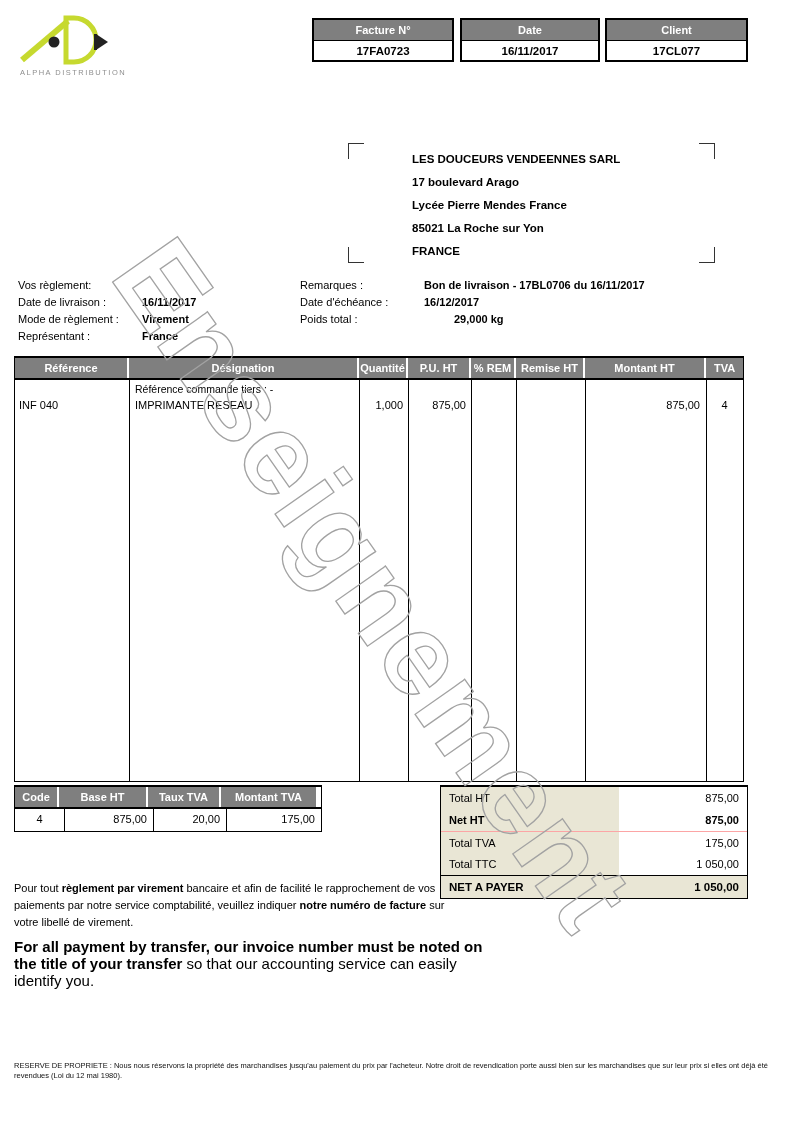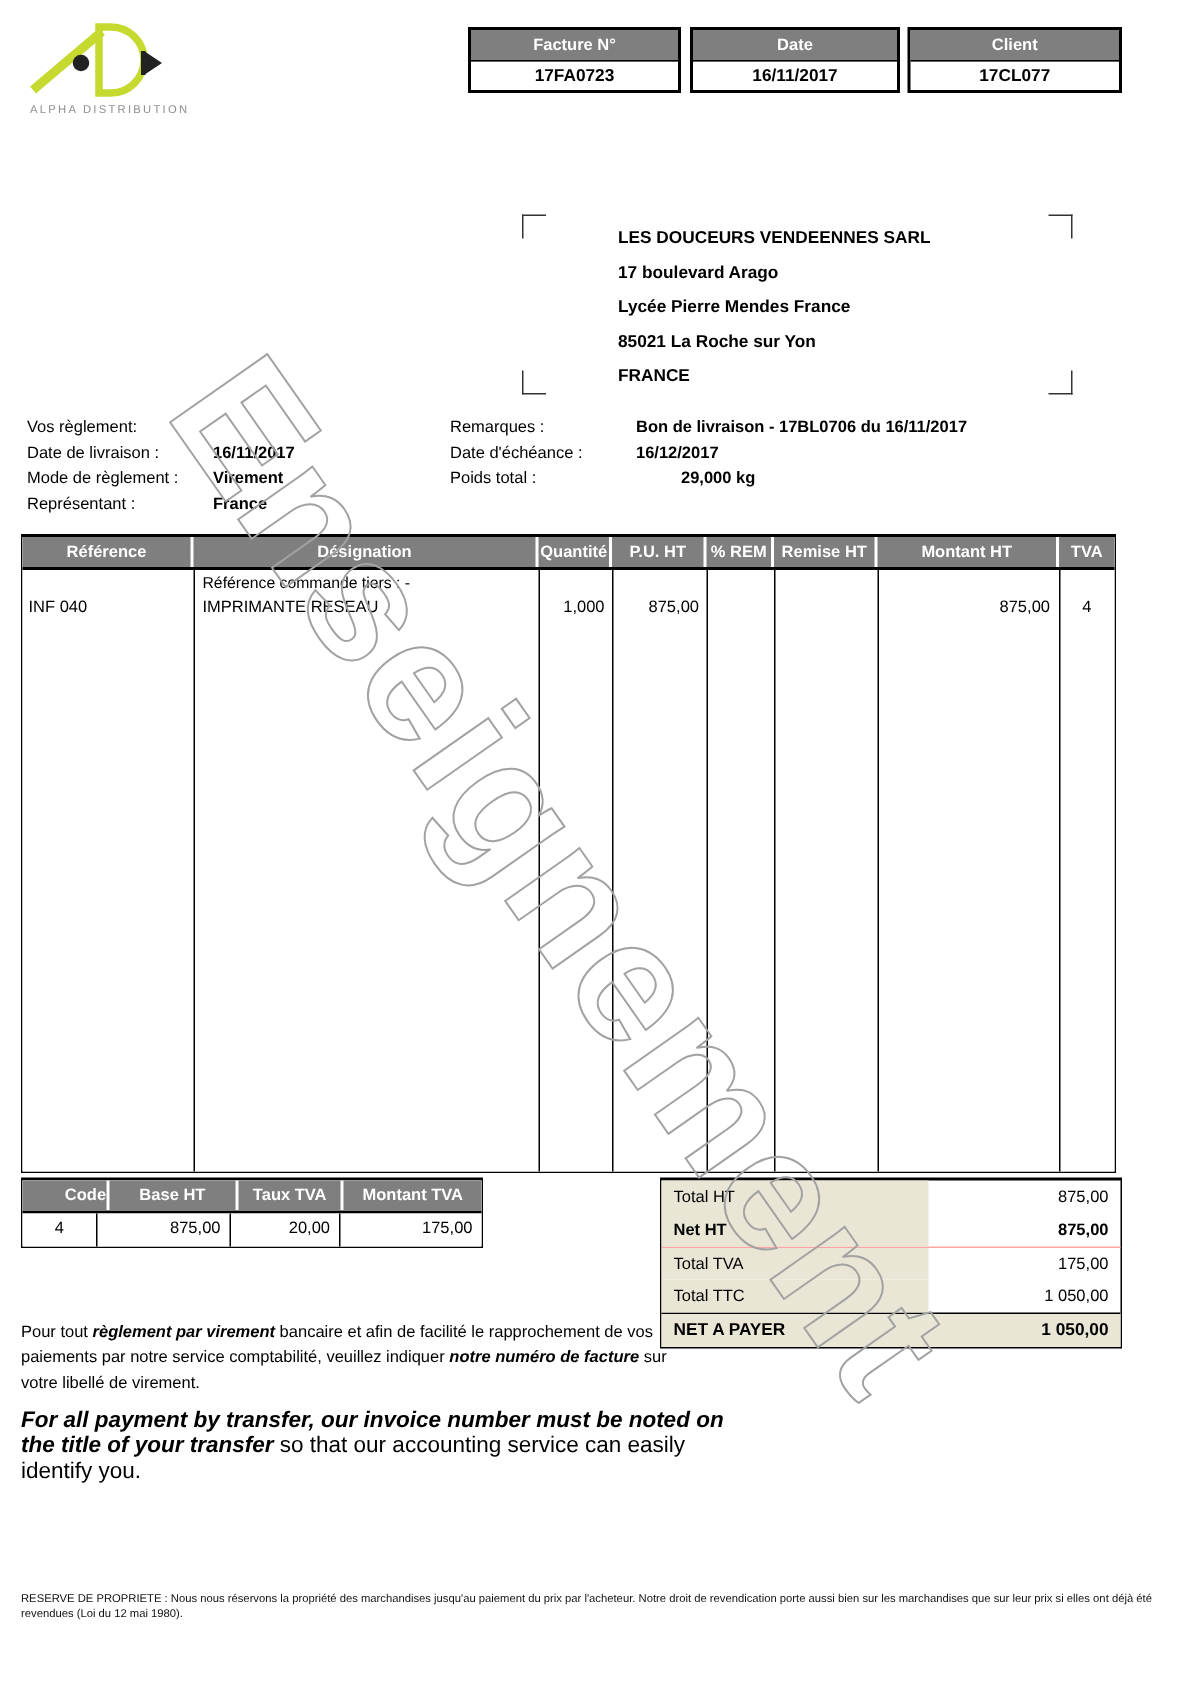--- a/index.html
+++ b/index.html
@@ -61,21 +61,21 @@
   .tot-value{flex:1;text-align:right;padding-right:8px;}
   .tot-bold{font-weight:bold;}
   .tot-sep{border-bottom:1px solid #fca5a5;}
   .net-row{display:flex;align-items:center;height:22px;background:#e9e6d5;font-weight:bold;font-size:11.5px;border-top:1px solid #000;}
   .net-label{padding-left:8px;}
   .net-value{flex:1;text-align:right;padding-right:8px;}
 
   
   .pay-fr{left:14px;top:880px;width:432px;font-size:11px;line-height:17px;}
   .pay-en{left:14px;top:938px;width:470px;font-size:15px;line-height:17px;}
-  .b{font-weight:bold;font-style:italic;}
+  .b{font-weight:bold;}
 
   
   .fine{left:14px;top:1061px;width:762px;font-size:7.5px;line-height:10px;color:#111;}
 </style>
 </head>
 <body>
 
 <div class="page">
 
   <div class="abs logo-wrap">
@@ -172,21 +172,21 @@
       <div class="cellline" style="left:393px;top:19px;width:58px;text-align:right;">875,00</div>
       <div class="cellline" style="left:456px;top:19px;width:40px;text-align:right;"></div>
       <div class="cellline" style="left:501px;top:19px;width:64px;text-align:right;"></div>
       <div class="cellline" style="left:570px;top:19px;width:115px;text-align:right;">875,00</div>
       <div class="cellline" style="left:691px;top:19px;width:37px;text-align:center;">4</div>
     </div>
   </div>
 
   <div class="abs vat">
     <div class="t-head">
-      <div class="hc" style="width:29px;padding-left:28px;">Code</div>
+      <div class="hc" style="width:42px;">Code</div>
       <div class="hc" style="width:87px;">Base HT</div>
       <div class="hc" style="width:71px;">Taux TVA</div>
       <div class="hc" style="width:95px;">Montant TVA</div>
     </div>
     <div class="vat-body">
       <div class="vline" style="left:49px;"></div>
       <div class="vline" style="left:138px;"></div>
       <div class="vline" style="left:211px;"></div>
       <div class="cellline" style="left:0;top:4px;width:49px;text-align:center;">4</div>
       <div class="cellline" style="left:49px;top:4px;width:83px;text-align:right;">875,00</div>

